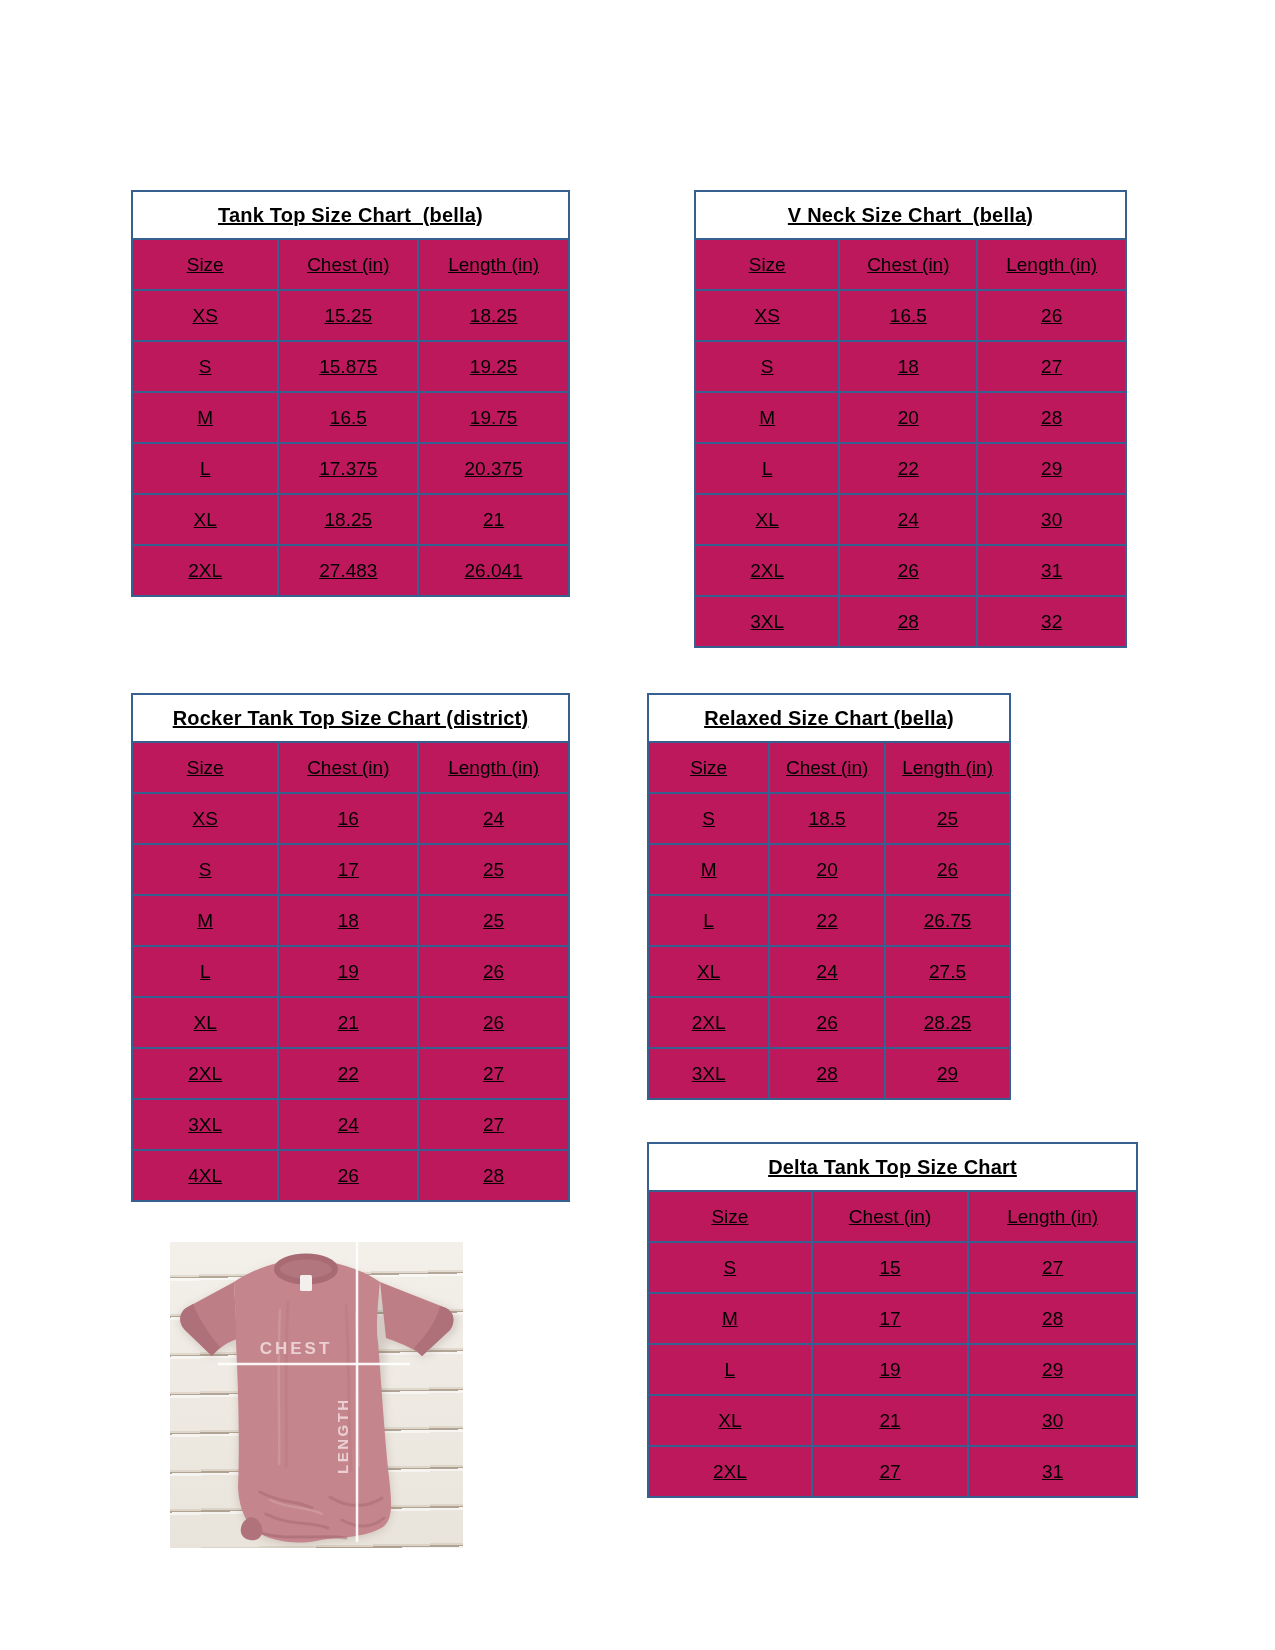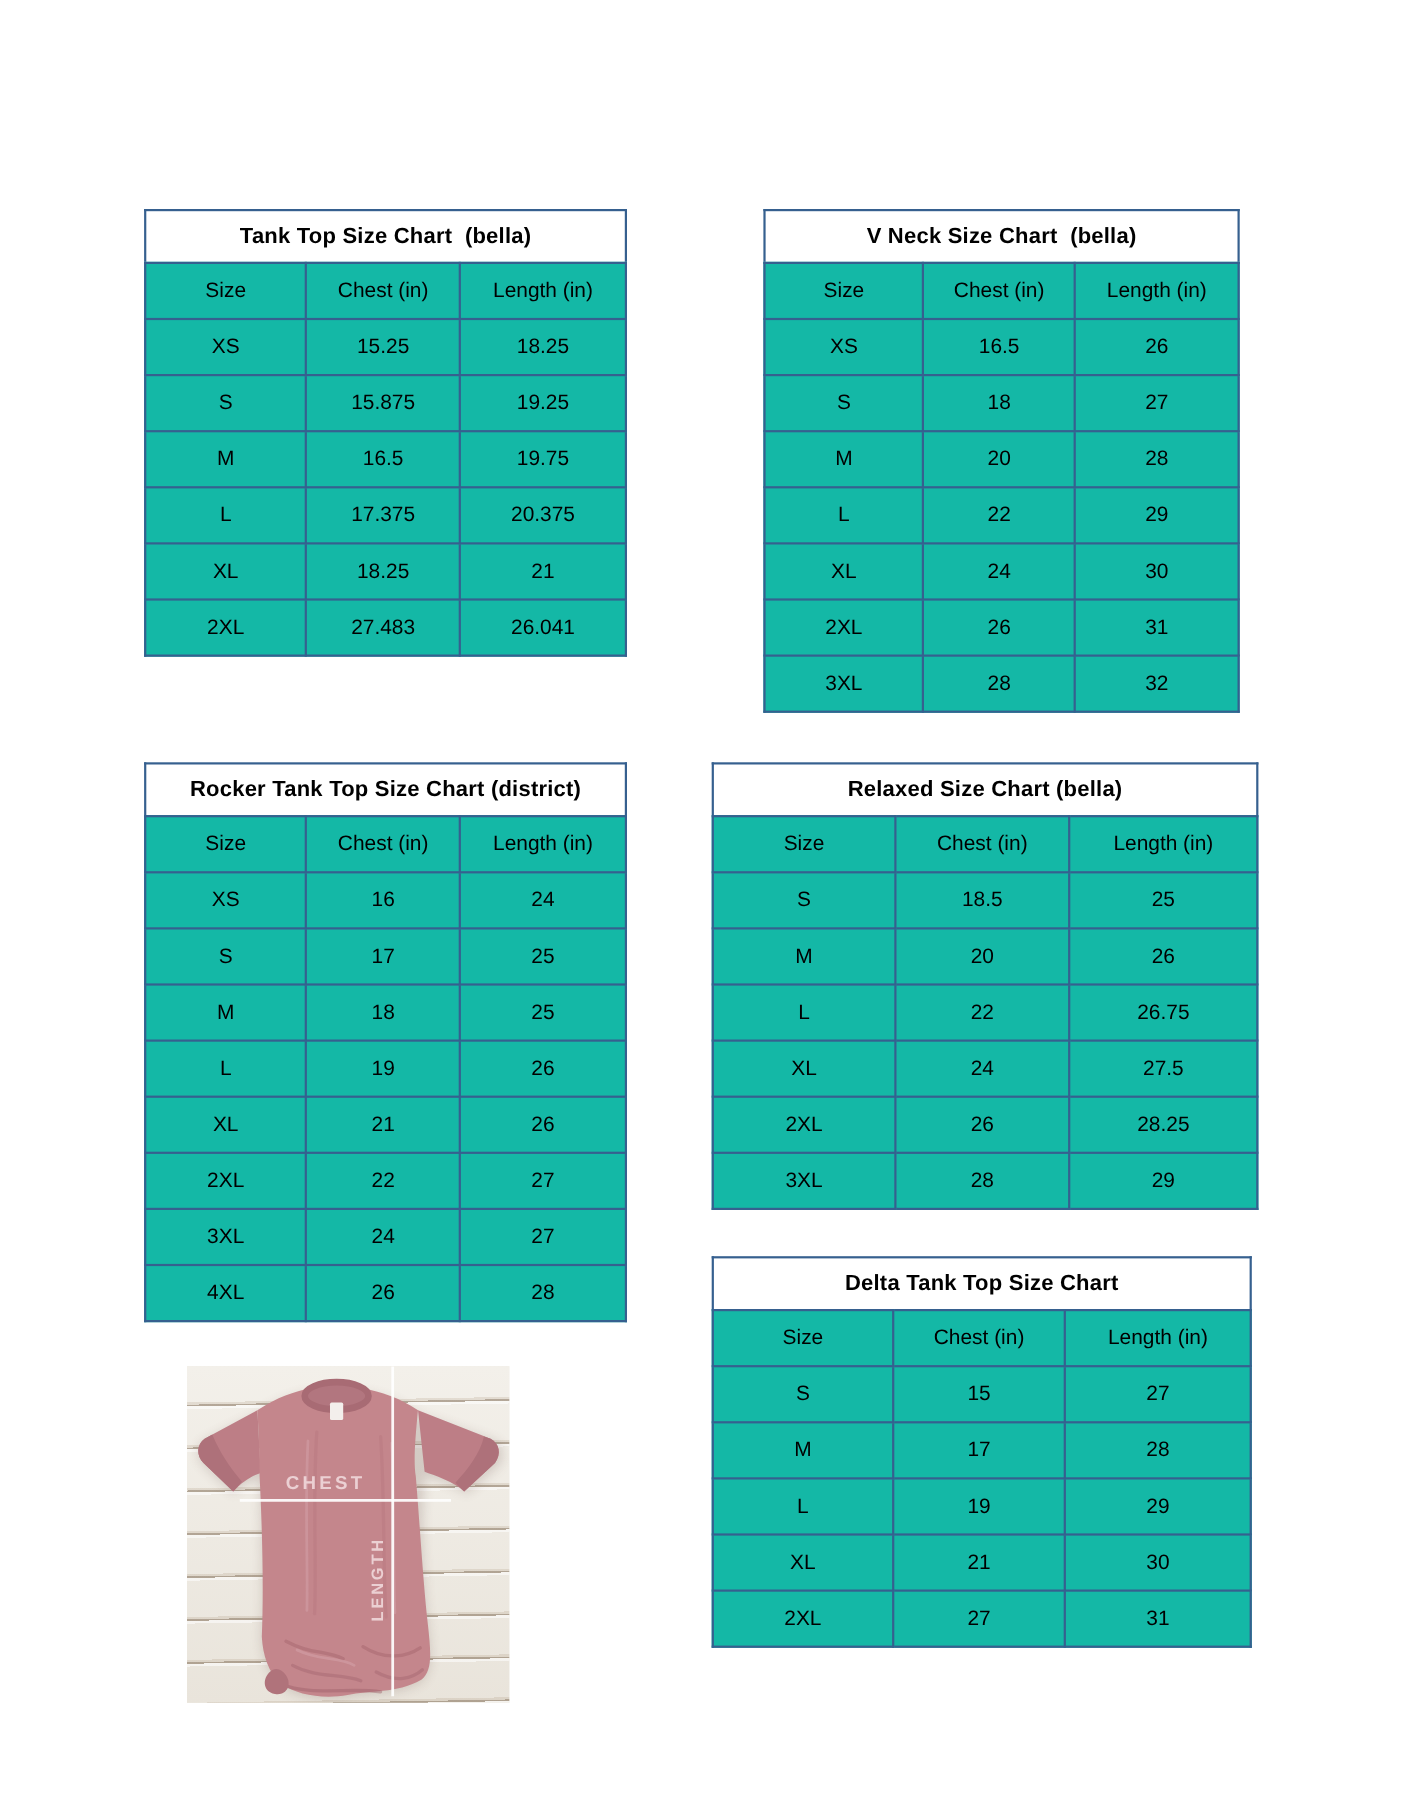--- a/index.html
+++ b/index.html
@@ -2,39 +2,39 @@
 <html style="--table-border: #36608f; --table-text: #000000; --shirt: #c4868c; --shirt-shadow: #a5656e; --measure-line: #ffffff; --measure-label: #eed4d7;"><head>
 <meta charset="utf-8">
 <style>
   html,body{margin:0;padding:0;}
   body{
     width:1275px;height:1650px;background:#ffffff;position:relative;
     font-family:"Liberation Sans",sans-serif;color:#000;
     -webkit-font-smoothing:antialiased;
   }
   .sheet{position:absolute;inset:0;}
-  .size-table{position:absolute;background:#fff;}
+  .size-table{position:absolute;background:#fff;text-decoration:underline;}
   .tbl-title{
     box-sizing:border-box;height:48px;
     border:2px solid var(--table-border,#36608f);border-bottom:none;
     display:flex;align-items:center;justify-content:center;
     font-weight:bold;font-size:20px;letter-spacing:.2px;white-space:pre;
   }
-  table.tbl{border-collapse:collapse;width:100%;table-layout:fixed;background:#14b8a6;}
+  table.tbl{border-collapse:collapse;width:100%;table-layout:fixed;background:#be185d;}
   .tbl th,.tbl td{
     border:2px solid var(--table-border,#36608f);
     height:49px;text-align:center;vertical-align:middle;
     font-size:19px;font-weight:normal;padding:0;white-space:pre;
   }
   col.c1{width:33.5%;} col.c2{width:32%;} col.c3{width:34.5%;}
 
   .t1{left:131px;top:190px;width:439px;}
   .t2{left:647px;top:190px;width:433px;padding-left:47px;}
   .t3{left:131px;top:693px;width:439px;}
-  .t4{left:647px;top:693px;width:497px;}
+  .t4{left:647px;top:693px;width:364px;}
   .t5{left:647px;top:1142px;width:491px;}
 
   figure.photo{
     position:absolute;left:170px;top:1242px;width:293px;height:306px;margin:0;
     background-color:#efebe4;
     background-image:
       repeating-linear-gradient(179deg,
         rgba(255,255,255,0) 0px, rgba(255,255,255,0) 33px,
         rgba(163,140,112,0.20) 33px, rgba(163,140,112,0.20) 35px,
         rgba(118,96,72,0.50) 35px, rgba(118,96,72,0.50) 36.5px,

